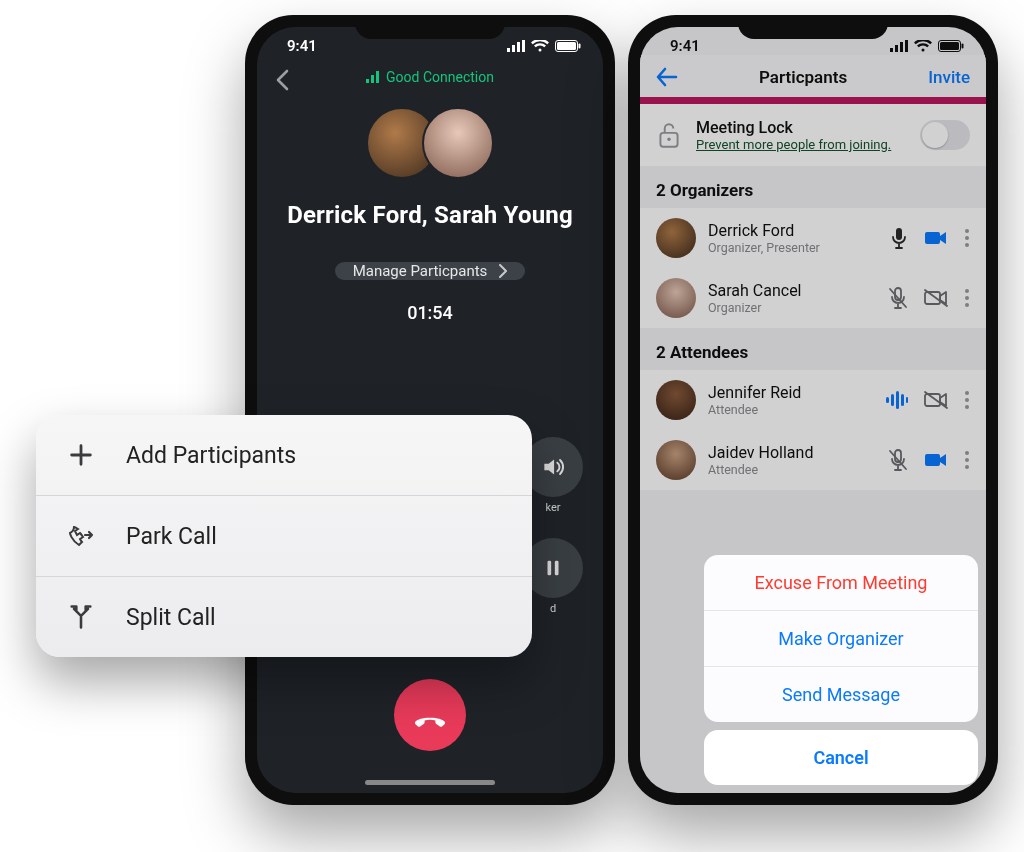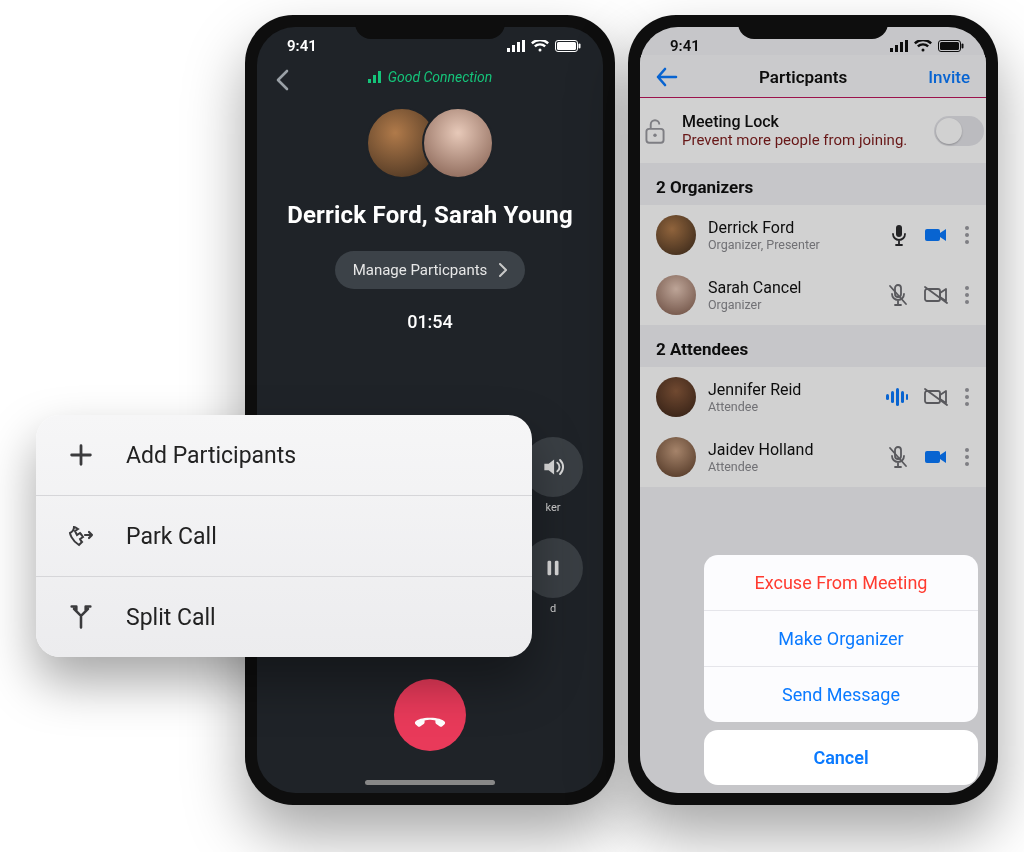--- a/index.html
+++ b/index.html
@@ -7,52 +7,52 @@
 
   .phone { position: absolute; width: 370px; height: 790px; border-radius: 48px; background: #0e0e0e; padding: 12px; box-shadow: 0 30px 60px rgba(0,0,0,.35); }
   .phone .screen { width: 100%; height: 100%; border-radius: 38px; overflow: hidden; position: relative; }
   .notch { position: absolute; top: 0; left: 50%; transform: translateX(-50%); width: 150px; height: 24px; background: #0e0e0e; border-bottom-left-radius: 16px; border-bottom-right-radius: 16px; z-index: 40; }
 
   
   .phoneA { left: 245px; top: 15px; }
   .screenA { background: #1f2328; color: #fff; }
   .statusbar { display: flex; justify-content: space-between; align-items: center; padding: 10px 22px 0 30px; font-size: 15px; font-weight: 600; }
   .sb-right { display:flex; gap:6px; align-items:center;}
-  .topbar { display:flex; align-items:center; justify-content:center; padding: 14px 8px 4px; position:relative;font-style:italic;}
+  .topbar { display:flex; align-items:center; justify-content:center; padding: 14px 8px 4px; position:relative;}
   .backA { position:absolute; left:18px; top:14px; color:#aaa; }
   .conn { color:#15c47a; font-size:14px; display:flex; gap:6px; align-items:center;}
   .avatars { display:flex; justify-content:center; margin-top:18px;}
   .ava { width:72px; height:72px; border-radius:50%; border:2px solid #1f2328; background-size:cover; background-position:center;}
   .ava+ .ava { margin-left:-16px;}
   .names { text-align:center; font-size:24px; font-weight:700; margin-top:22px; letter-spacing:.2px;}
-  .manage { display:inline-flex; align-items:center; gap:12px; background:#3c4248; color:#e7e7e7; font-size:15px; padding:10px 18px; border-radius:24px; margin-top:22px;}
+  .manage { display:inline-flex; align-items:center; gap:12px; background:#3c4248; color:#e7e7e7; font-size:15px; padding:0 18px; border-radius:24px; margin-top:33px;}
   .centerCol { display:flex; flex-direction:column; align-items:center;}
   .timer { margin-top:22px; font-size:18px; font-weight:500;}
   .roundbtn { width:60px; height:60px; border-radius:30px; background:#3a3f44; display:flex; align-items:center; justify-content:center; margin-top:36px; margin-left:auto; margin-right:22px;}
   .roundlabel { font-size:11px; color:#cfcfcf; text-align:right; margin-right:26px; margin-top:4px;}
   .rightCtl { position:absolute; right:0; top:410px; width:120px; display:flex; flex-direction:column; align-items:flex-end;}
   .endcall { width:72px; height:72px; border-radius:36px; background:#e93a5a; display:flex; align-items:center; justify-content:center; position:absolute; left:50%; bottom:42px; transform:translateX(-50%);}
   .homebar { position:absolute; bottom:8px; left:50%; transform:translateX(-50%); width:130px; height:5px; border-radius:3px; background:#888;}
 
   
   .sheet { position:absolute; left:36px; top:415px; width:496px; background:linear-gradient(#f6f6f7,#ececee); border-radius:24px; box-shadow:0 25px 50px rgba(0,0,0,.35); overflow:hidden;}
   .sheet .row { display:flex; align-items:center; gap:28px; padding:26px 28px; font-size:23px; color:#222;}
   .sheet .row + .row { border-top:1px solid #d6d6d9;}
   .sheet .ic { width:34px; display:flex; justify-content:center; color:#444;}
 
   
   .phoneB { left: 628px; top: 15px; }
   .screenB { background:#f2f2f6; color:#111; }
   .dim { position:absolute; inset:0; background:rgba(0,0,0,.18); z-index:20; }
-  .hdrB { padding:12px 16px 10px; display:flex; align-items:center; justify-content:space-between; background:#f7f7f9; border-bottom:1px solid #be185d;}
+  .hdrB { padding:12px 16px 10px; display:flex; align-items:center; justify-content:space-between; background:#f7f7f9; border-bottom:7px solid #be185d;}
   .hdrB .title { font-size:17px; font-weight:600; flex:1; text-align:center;}
   .invite { color:#0a7aff; font-size:17px; font-weight:500;}
-  .lockrow { display:flex; align-items:center; gap:14px; padding:14px 2px; background:#fff; }
+  .lockrow { display:flex; align-items:center; gap:14px; padding:14px 16px; background:#fff; }
   .lockrow .txt .t1 { font-size:16px; font-weight:500;}
-  .lockrow .txt .t2 { font-size:15px; color:#7f1d1d;}
+  .lockrow .txt .t2 { font-size:13px; color:#14532d;text-decoration:underline;}
   .switch { margin-left:auto; width:50px; height:30px; border-radius:15px; background:#e5e5ea; position:relative;}
   .switch::after{ content:""; position:absolute; left:2px; top:2px; width:26px; height:26px; border-radius:50%; background:#fff; box-shadow:0 1px 2px rgba(0,0,0,.25);}
   .secthdr { padding:14px 16px 8px; font-size:17px; font-weight:700;}
   .prow { display:flex; align-items:center; gap:12px; padding:10px 16px; background:#fff;}
   .pava { width:40px; height:40px; border-radius:50%; background:#ccc;}
   .pinfo .n { font-size:16px; }
   .pinfo .r { font-size:12.5px; color:#8a8a8f;}
   .picons { margin-left:auto; display:flex; align-items:center; gap:16px; color:#6d6d72;}
   .picons .act { color:#0a7aff; }
 

